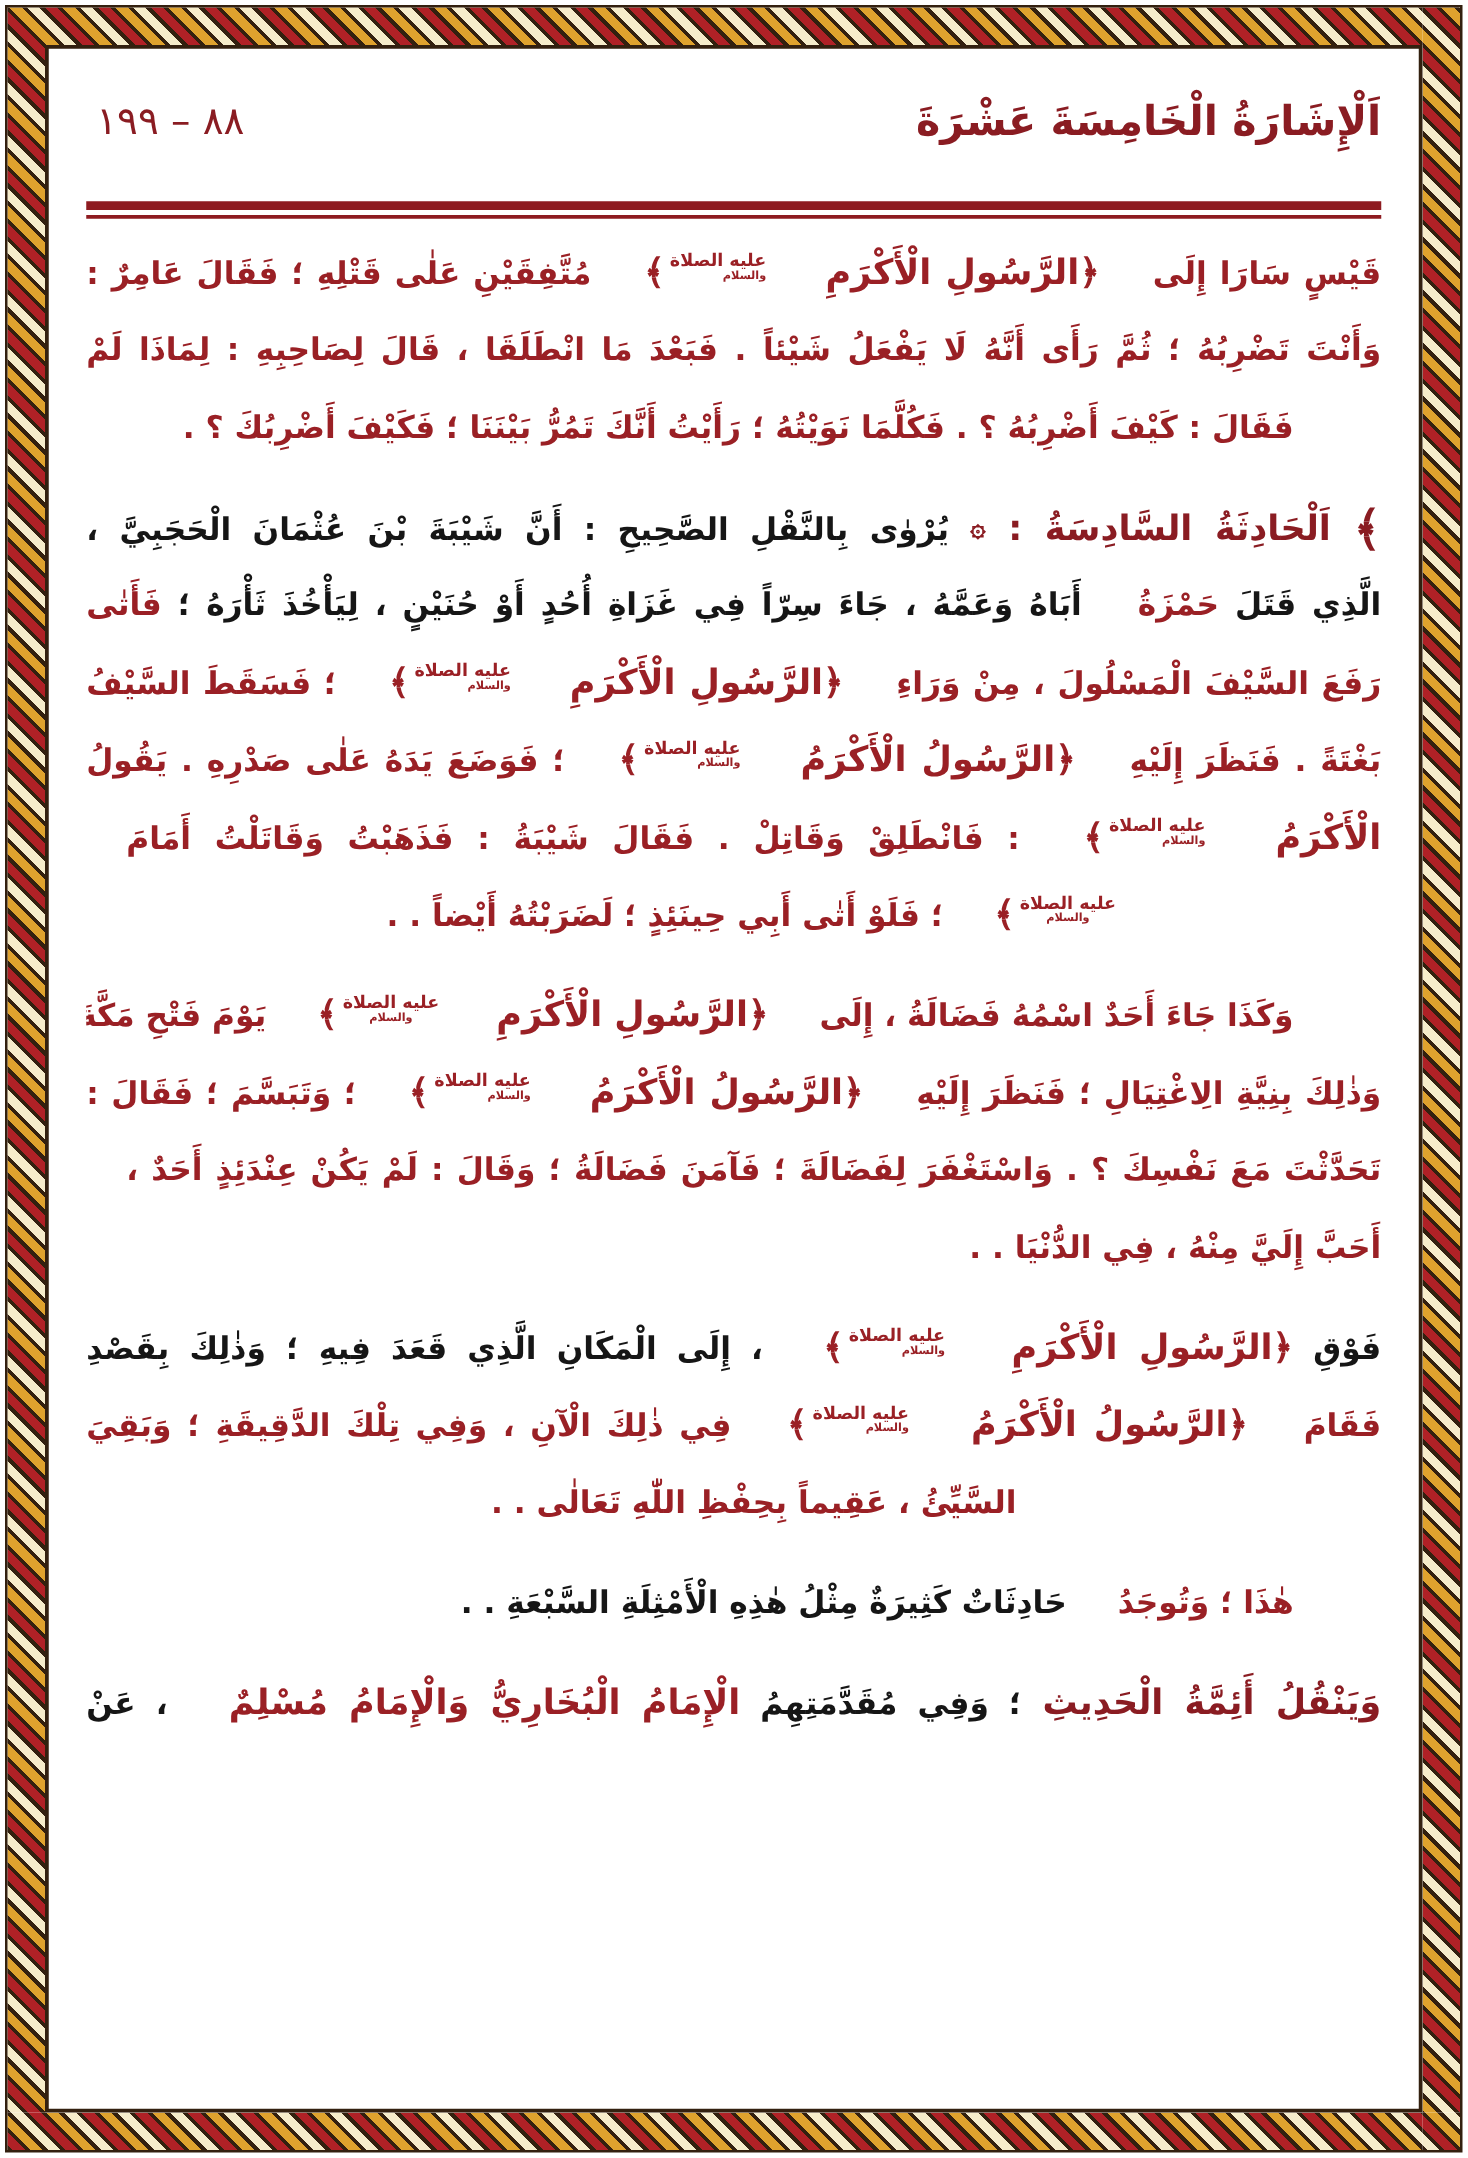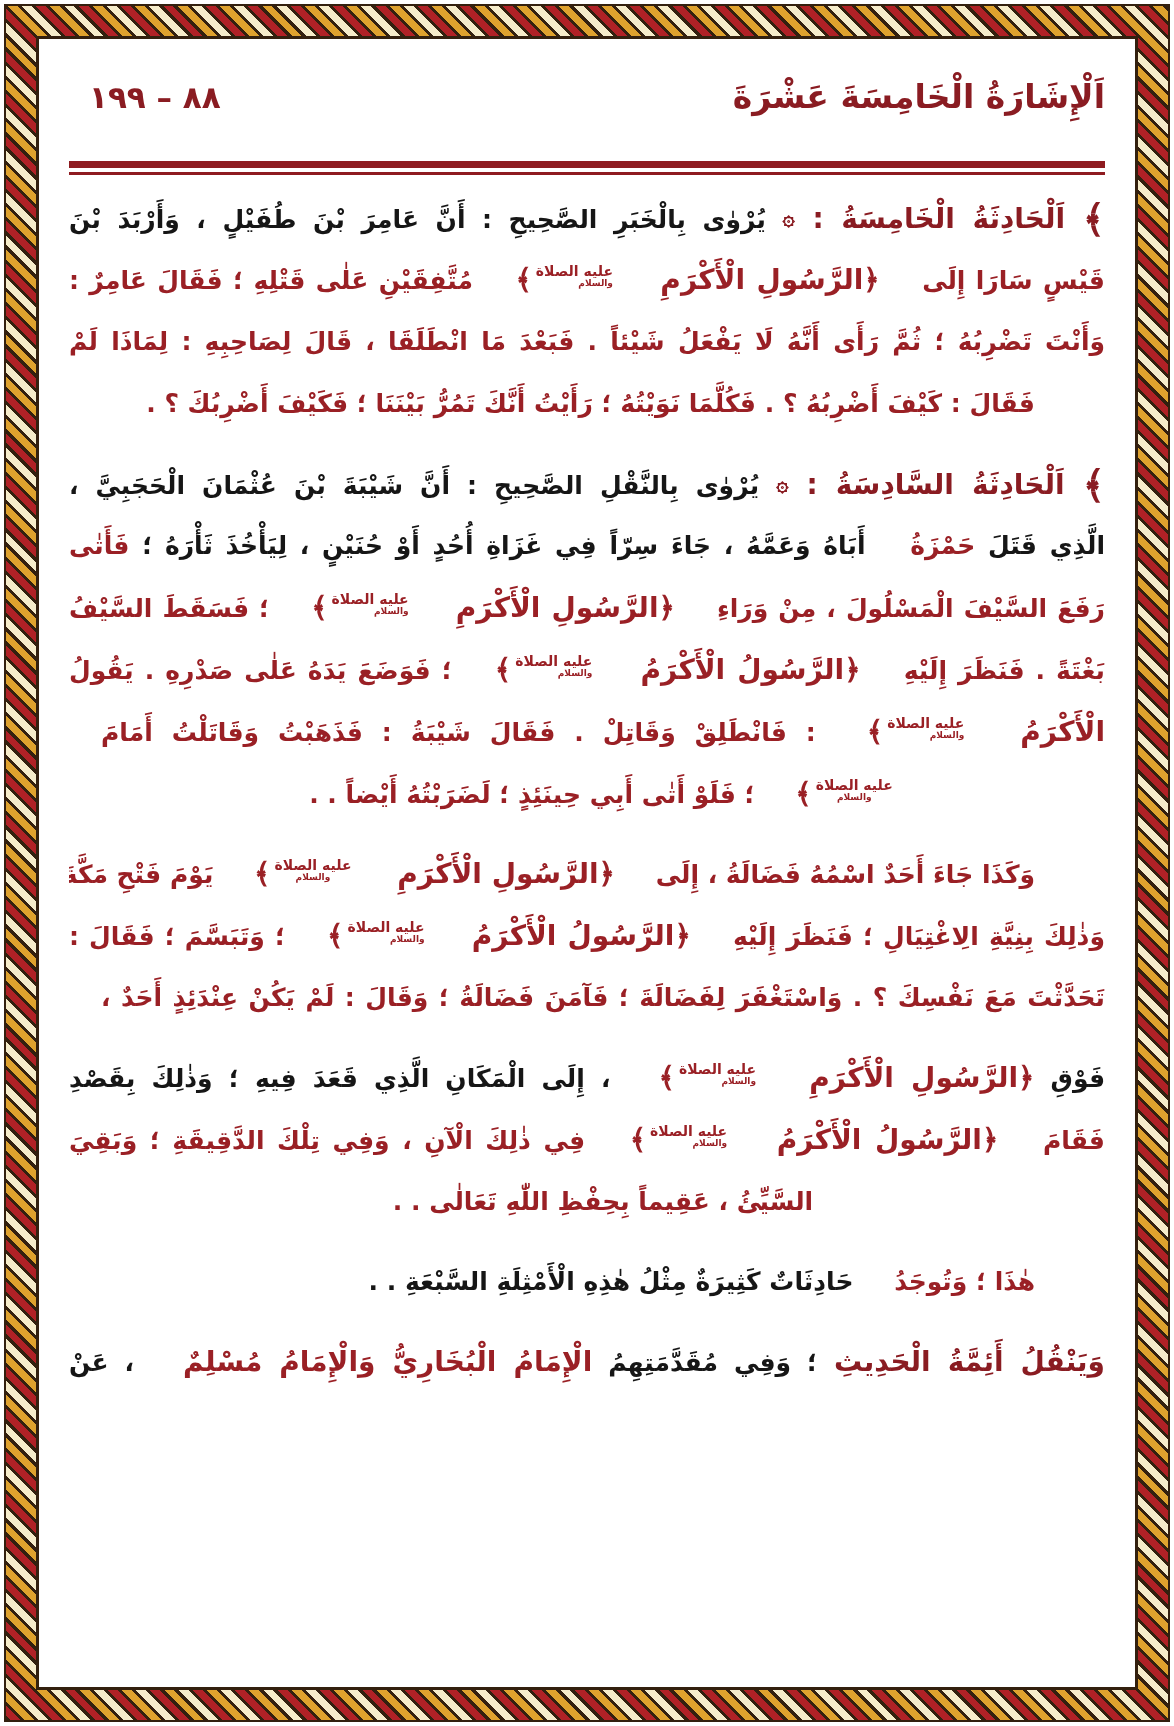--- a/index.html
+++ b/index.html
@@ -33,22 +33,22 @@
   }
   .inner{
     position:absolute;inset:0;
     border:3px solid var(--b-dark);
     background:var(--bg);
     padding:24px 30px 10px 30px;
     box-sizing:border-box;
   }
   .header{position:relative;height:96px;}
   .page-numbers{
-    position:absolute;left:20px;top:16px;
-    font-size:31px;font-weight:bold;color:var(--maroon);
+    position:absolute;left:8px;top:16px;
+    font-size:31px;font-weight:normal;color:var(--maroon);
     letter-spacing:2px;
   }
   .page-title{
     font-size:33px;font-weight:bold;color:var(--maroon);
     padding-top:14px;
   }
   .rules{margin-top:2px;}
   .rule-thick{height:7px;background:var(--rule);}
   .rule-thin{height:3px;background:var(--rule);margin-top:4px;}
   .body-text{margin-top:12px;}
@@ -88,37 +88,37 @@
         <div class="page-title">اَلْإِشَارَةُ الْخَامِسَةَ عَشْرَةَ</div>
       </div>
 
       <div class="rules">
         <div class="rule-thick"></div>
         <div class="rule-thin"></div>
       </div>
 
       <div class="body-text" id="body-text">
           <div class="paragraph">
-            <div class="line justify" dir="rtl"><span class="c-maroon ornate">﴾</span><span class="c-maroon seg-big"> اَلْحَادِثَةُ الْخَامِسَةُ : </span><span class="c-maroon star">۞</span><span class="c-black"> يُرْوٰى بِالْخَبَرِ الصَّحِيحِ : أَنَّ عَامِرَ بْنَ طُفَيْلٍ ، وَأَرْبَدَ بْنَ</span></div>
             <div class="line justify" dir="rtl"><span class="c-red">قَيْسٍ سَارَا إِلَى </span><span class="c-red seg-big">﴿الرَّسُولِ الْأَكْرَمِ </span><span class="pbuh c-red"><div class="pb-top">عليه الصلاة</div><div class="pb-bottom">والسلام</div></span><span class="c-red seg-big">﴾</span><span class="c-red"> مُتَّفِقَيْنِ عَلٰى قَتْلِهِ ؛ فَقَالَ عَامِرٌ : أَنَا أُغْفِلُهُ ؛</span></div>
             <div class="line justify" dir="rtl"><span class="c-red">وَأَنْتَ تَضْرِبُهُ ؛ ثُمَّ رَأَى أَنَّهُ لَا يَفْعَلُ شَيْئاً . فَبَعْدَ مَا انْطَلَقَا ، قَالَ لِصَاحِبِهِ : لِمَاذَا لَمْ تَضْرِبْهُ ؟</span></div>
             <div class="line right indent" dir="rtl"><span class="c-red">فَقَالَ : كَيْفَ أَضْرِبُهُ ؟ . فَكُلَّمَا نَوَيْتُهُ ؛ رَأَيْتُ أَنَّكَ تَمُرُّ بَيْنَنَا ؛ فَكَيْفَ أَضْرِبُكَ ؟ .</span></div>
           </div>
           <div class="paragraph">
             <div class="line justify" dir="rtl"><span class="c-maroon ornate">﴾</span><span class="c-maroon seg-big"> اَلْحَادِثَةُ السَّادِسَةُ : </span><span class="c-maroon star">۞</span><span class="c-black"> يُرْوٰى بِالنَّقْلِ الصَّحِيحِ : أَنَّ شَيْبَةَ بْنَ عُثْمَانَ الْحَجَبِيَّ ،</span></div>
             <div class="line justify" dir="rtl"><span class="c-black">الَّذِي قَتَلَ </span><span class="c-red">حَمْزَةُ</span><span class="c-black"> أَبَاهُ وَعَمَّهُ ، جَاءَ سِرّاً فِي غَزَاةِ أُحُدٍ أَوْ حُنَيْنٍ ، لِيَأْخُذَ ثَأْرَهُ ؛ </span><span class="c-red">فَأَتٰى حَتّٰى</span></div>
             <div class="line justify" dir="rtl"><span class="c-red">رَفَعَ السَّيْفَ الْمَسْلُولَ ، مِنْ وَرَاءِ </span><span class="c-red seg-big">﴿الرَّسُولِ الْأَكْرَمِ </span><span class="pbuh c-red"><div class="pb-top">عليه الصلاة</div><div class="pb-bottom">والسلام</div></span><span class="c-red seg-big">﴾</span><span class="c-red"> ؛ فَسَقَطَ السَّيْفُ مِنْ يَدِهِ</span></div>
             <div class="line justify" dir="rtl"><span class="c-red">بَغْتَةً . فَنَظَرَ إِلَيْهِ </span><span class="c-red seg-big">﴿الرَّسُولُ الْأَكْرَمُ </span><span class="pbuh c-red"><div class="pb-top">عليه الصلاة</div><div class="pb-bottom">والسلام</div></span><span class="c-red seg-big">﴾</span><span class="c-red"> ؛ فَوَضَعَ يَدَهُ عَلٰى صَدْرِهِ . يَقُولُ شَيْبَةُ :</span></div>
             <div class="line justify" dir="rtl"><span class="c-red seg-big">الْأَكْرَمُ </span><span class="pbuh c-red"><div class="pb-top">عليه الصلاة</div><div class="pb-bottom">والسلام</div></span><span class="c-red seg-big">﴾</span><span class="c-red"> : فَانْطَلِقْ وَقَاتِلْ . فَقَالَ شَيْبَةُ : فَذَهَبْتُ وَقَاتَلْتُ أَمَامَ </span><span class="c-red seg-big">﴿الرَّسُولِ الْأَكْرَمِ</span></div>
             <div class="line center" dir="rtl"><span class="pbuh c-red"><div class="pb-top">عليه الصلاة</div><div class="pb-bottom">والسلام</div></span><span class="c-red seg-big">﴾</span><span class="c-red"> ؛ فَلَوْ أَتٰى أَبِي حِينَئِذٍ ؛ لَضَرَبْتُهُ أَيْضاً . .</span></div>
           </div>
           <div class="paragraph">
             <div class="line right indent" dir="rtl"><span class="c-red">وَكَذَا جَاءَ أَحَدٌ اسْمُهُ فَضَالَةُ ، إِلَى </span><span class="c-red seg-big">﴿الرَّسُولِ الْأَكْرَمِ </span><span class="pbuh c-red"><div class="pb-top">عليه الصلاة</div><div class="pb-bottom">والسلام</div></span><span class="c-red seg-big">﴾</span><span class="c-red"> يَوْمَ فَتْحِ مَكَّةَ ؛</span></div>
             <div class="line justify" dir="rtl"><span class="c-red">وَذٰلِكَ بِنِيَّةِ الِاغْتِيَالِ ؛ فَنَظَرَ إِلَيْهِ </span><span class="c-red seg-big">﴿الرَّسُولُ الْأَكْرَمُ </span><span class="pbuh c-red"><div class="pb-top">عليه الصلاة</div><div class="pb-bottom">والسلام</div></span><span class="c-red seg-big">﴾</span><span class="c-red"> ؛ وَتَبَسَّمَ ؛ فَقَالَ : مَاذَا</span></div>
             <div class="line justify" dir="rtl"><span class="c-red">تَحَدَّثْتَ مَعَ نَفْسِكَ ؟ . وَاسْتَغْفَرَ لِفَضَالَةَ ؛ فَآمَنَ فَضَالَةُ ؛ وَقَالَ : لَمْ يَكُنْ عِنْدَئِذٍ أَحَدٌ ،</span></div>
+            <div class="line right" dir="rtl"><span class="c-red">أَحَبَّ إِلَيَّ مِنْهُ ، فِي الدُّنْيَا . .</span></div>
           </div>
           <div class="paragraph">
             <div class="line justify" dir="rtl"><span class="c-black">فَوْقِ </span><span class="c-red seg-big">﴿الرَّسُولِ الْأَكْرَمِ </span><span class="pbuh c-red"><div class="pb-top">عليه الصلاة</div><div class="pb-bottom">والسلام</div></span><span class="c-red seg-big">﴾</span><span class="c-black"> ، إِلَى الْمَكَانِ الَّذِي قَعَدَ فِيهِ ؛ وَذٰلِكَ بِقَصْدِ الِاغْتِيَالِ ؛</span></div>
             <div class="line justify" dir="rtl"><span class="c-red">فَقَامَ </span><span class="c-red seg-big">﴿الرَّسُولُ الْأَكْرَمُ </span><span class="pbuh c-red"><div class="pb-top">عليه الصلاة</div><div class="pb-bottom">والسلام</div></span><span class="c-red seg-big">﴾</span><span class="c-red"> فِي ذٰلِكَ الْآنِ ، وَفِي تِلْكَ الدَّقِيقَةِ ؛ وَبَقِيَ ذٰلِكَ الْقَصْدُ</span></div>
             <div class="line center" dir="rtl"><span class="c-red">السَّيِّئُ ، عَقِيماً بِحِفْظِ اللّٰهِ تَعَالٰى . .</span></div>
           </div>
           <div class="paragraph">
             <div class="line right indent" dir="rtl"><span class="c-red">هٰذَا ؛ وَتُوجَدُ </span><span class="c-black">حَادِثَاتٌ كَثِيرَةٌ مِثْلُ هٰذِهِ الْأَمْثِلَةِ السَّبْعَةِ . .</span></div>
           </div>
           <div class="paragraph">

